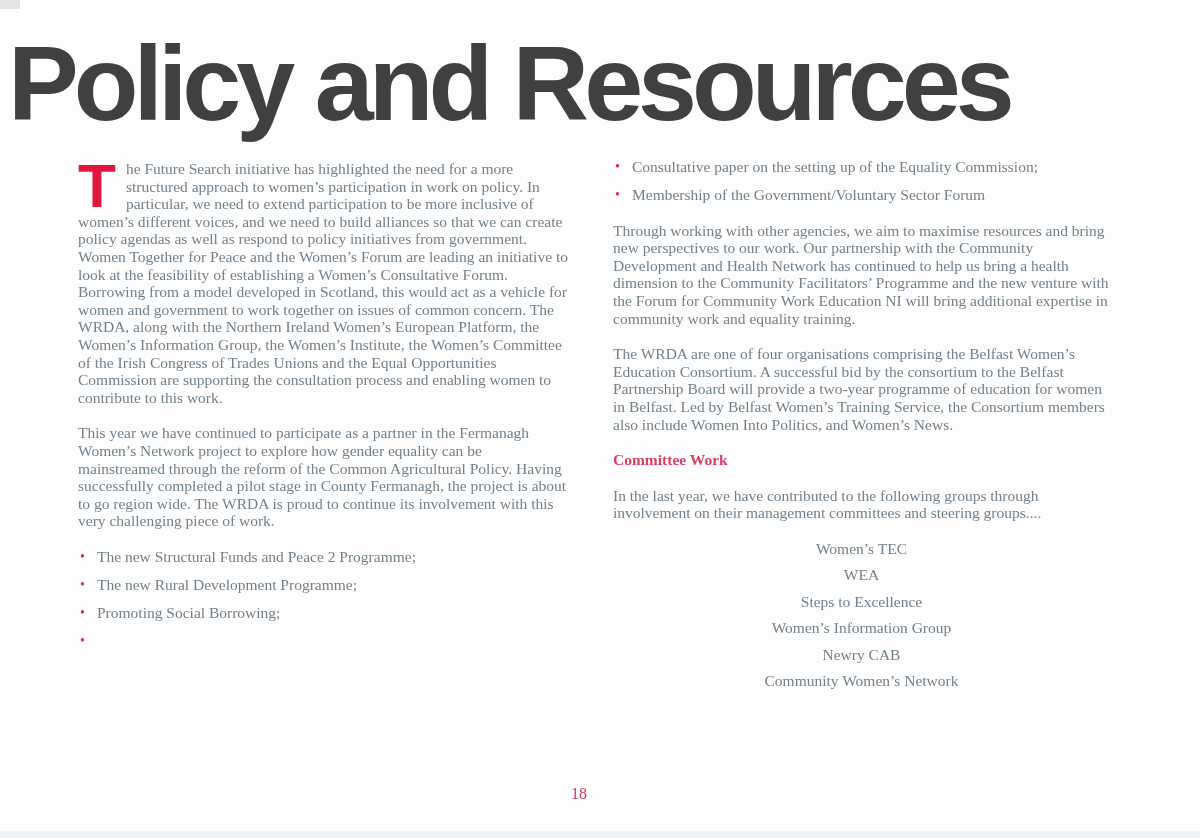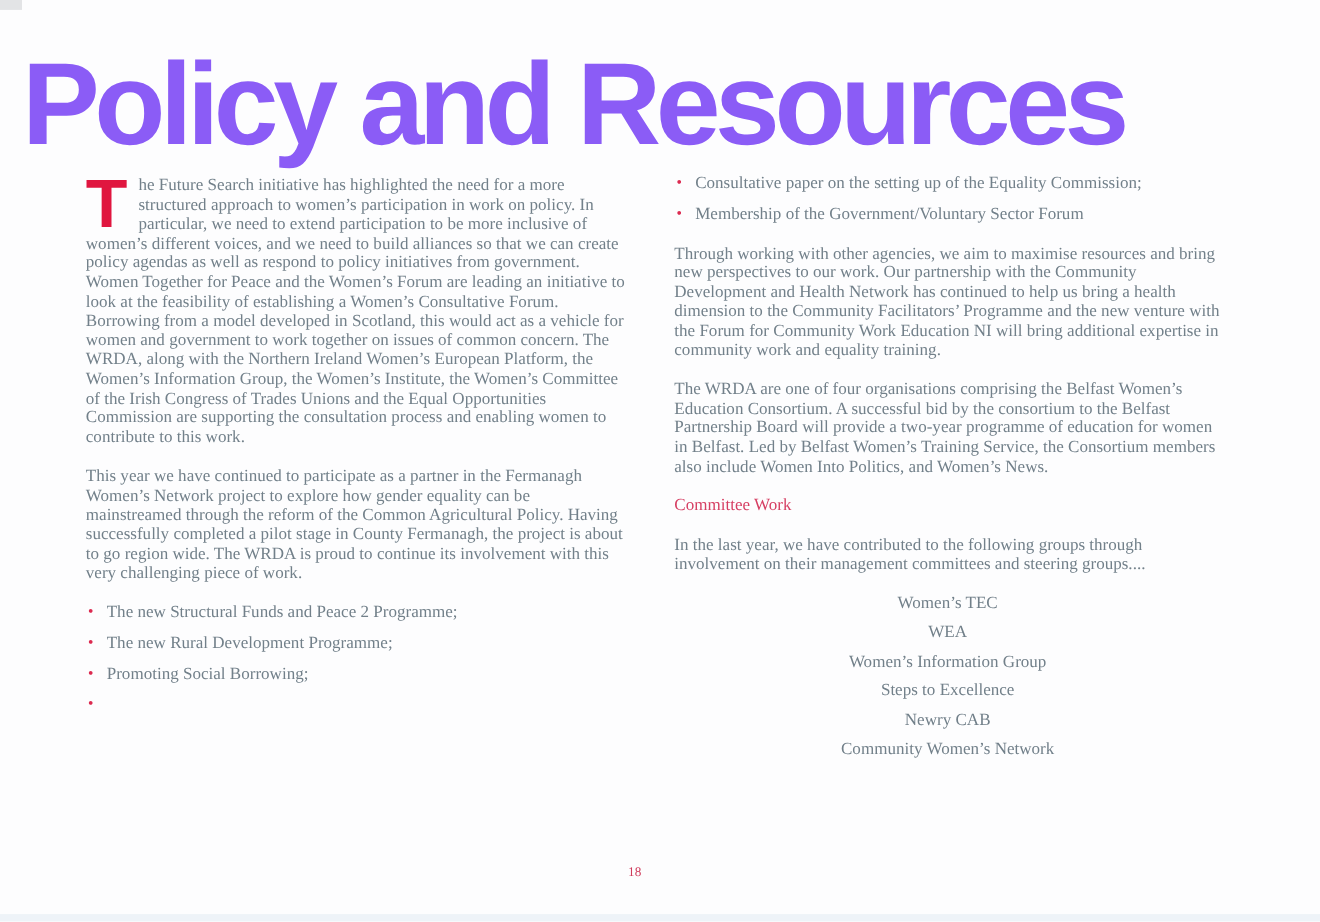--- a/index.html
+++ b/index.html
@@ -25,27 +25,27 @@
   .scan-artifact-bottom {
     position: absolute;
     left: 0; bottom: 0;
     width: 1200px; height: 7px;
     background: #eef3f8;
   }
   .title {
     position: absolute;
     left: 4px;
     top: 26px;
-    margin: 16px;
+    margin: 4px;
     font-family: "Liberation Sans", sans-serif;
     font-weight: bold;
     font-size: 106px;
     line-height: 1.0;
     letter-spacing: -5px;
-    color: #8b5cf6;
+    color: #404040;
     white-space: nowrap;
   }
   .col {
     position: absolute;
     font-size: 15.5px;
     line-height: 17.6px;
   }
   .col-left {
     left: 78px;
     top: 160px;
@@ -84,32 +84,32 @@
   ul.bullet-list .dot {
     position: absolute;
     left: 2px;
     top: 0;
     color: #dc2a50;
     font-size: 14px;
   }
   .section-heading {
     margin: 0 0 18px 0;
     font-size: 15.5px;
-    font-weight: normal;
+    font-weight: bold;
     color: #d63f63;
   }
   .group-list p {
     margin: 0 0 8.8px 0;
     text-align: center;
   }
   .page-number {
     position: absolute;
     left: 571px;
     top: 785px;
-    font-size: 12px;
+    font-size: 16px;
     color: #cf3b5b;
   }
 </style>
 </head>
 <body>
 
 <div class="page">
 
   <div class="scan-artifact-topleft"></div>
   <div class="scan-artifact-bottom"></div>
@@ -132,22 +132,22 @@
       <li><span class="dot">•</span><span>Consultative paper on the setting up of the Equality Commission;</span></li>
       <li><span class="dot">•</span><span>Membership of the Government/Voluntary Sector Forum</span></li>
     </ul>
     <p>Through working with other agencies, we aim to maximise resources and bring new perspectives to our work. Our partnership with the Community Development and Health Network has continued to help us bring a health dimension to the Community Facilitators’ Programme and the new venture with the Forum for Community Work Education NI will bring additional expertise in community work and equality training.</p>
     <p>The WRDA are one of four organisations comprising the Belfast Women’s Education Consortium. A successful bid by the consortium to the Belfast Partnership Board will provide a two-year programme of education for women in Belfast. Led by Belfast Women’s Training Service, the Consortium members also include Women Into Politics, and Women’s News.</p>
     <h3 class="section-heading">Committee Work</h3>
     <p>In the last year, we have contributed to the following groups through involvement on their management committees and steering groups....</p>
     <div class="group-list">
       <p>Women’s TEC</p>
       <p>WEA</p>
+      <p>Steps to Excellence</p>
       <p>Women’s Information Group</p>
-      <p>Steps to Excellence</p>
       <p>Newry CAB</p>
       <p>Community Women’s Network</p>
     </div>
   </div>
 
   <div class="page-number">18</div>
 
 </div>
 
 </body></html>

